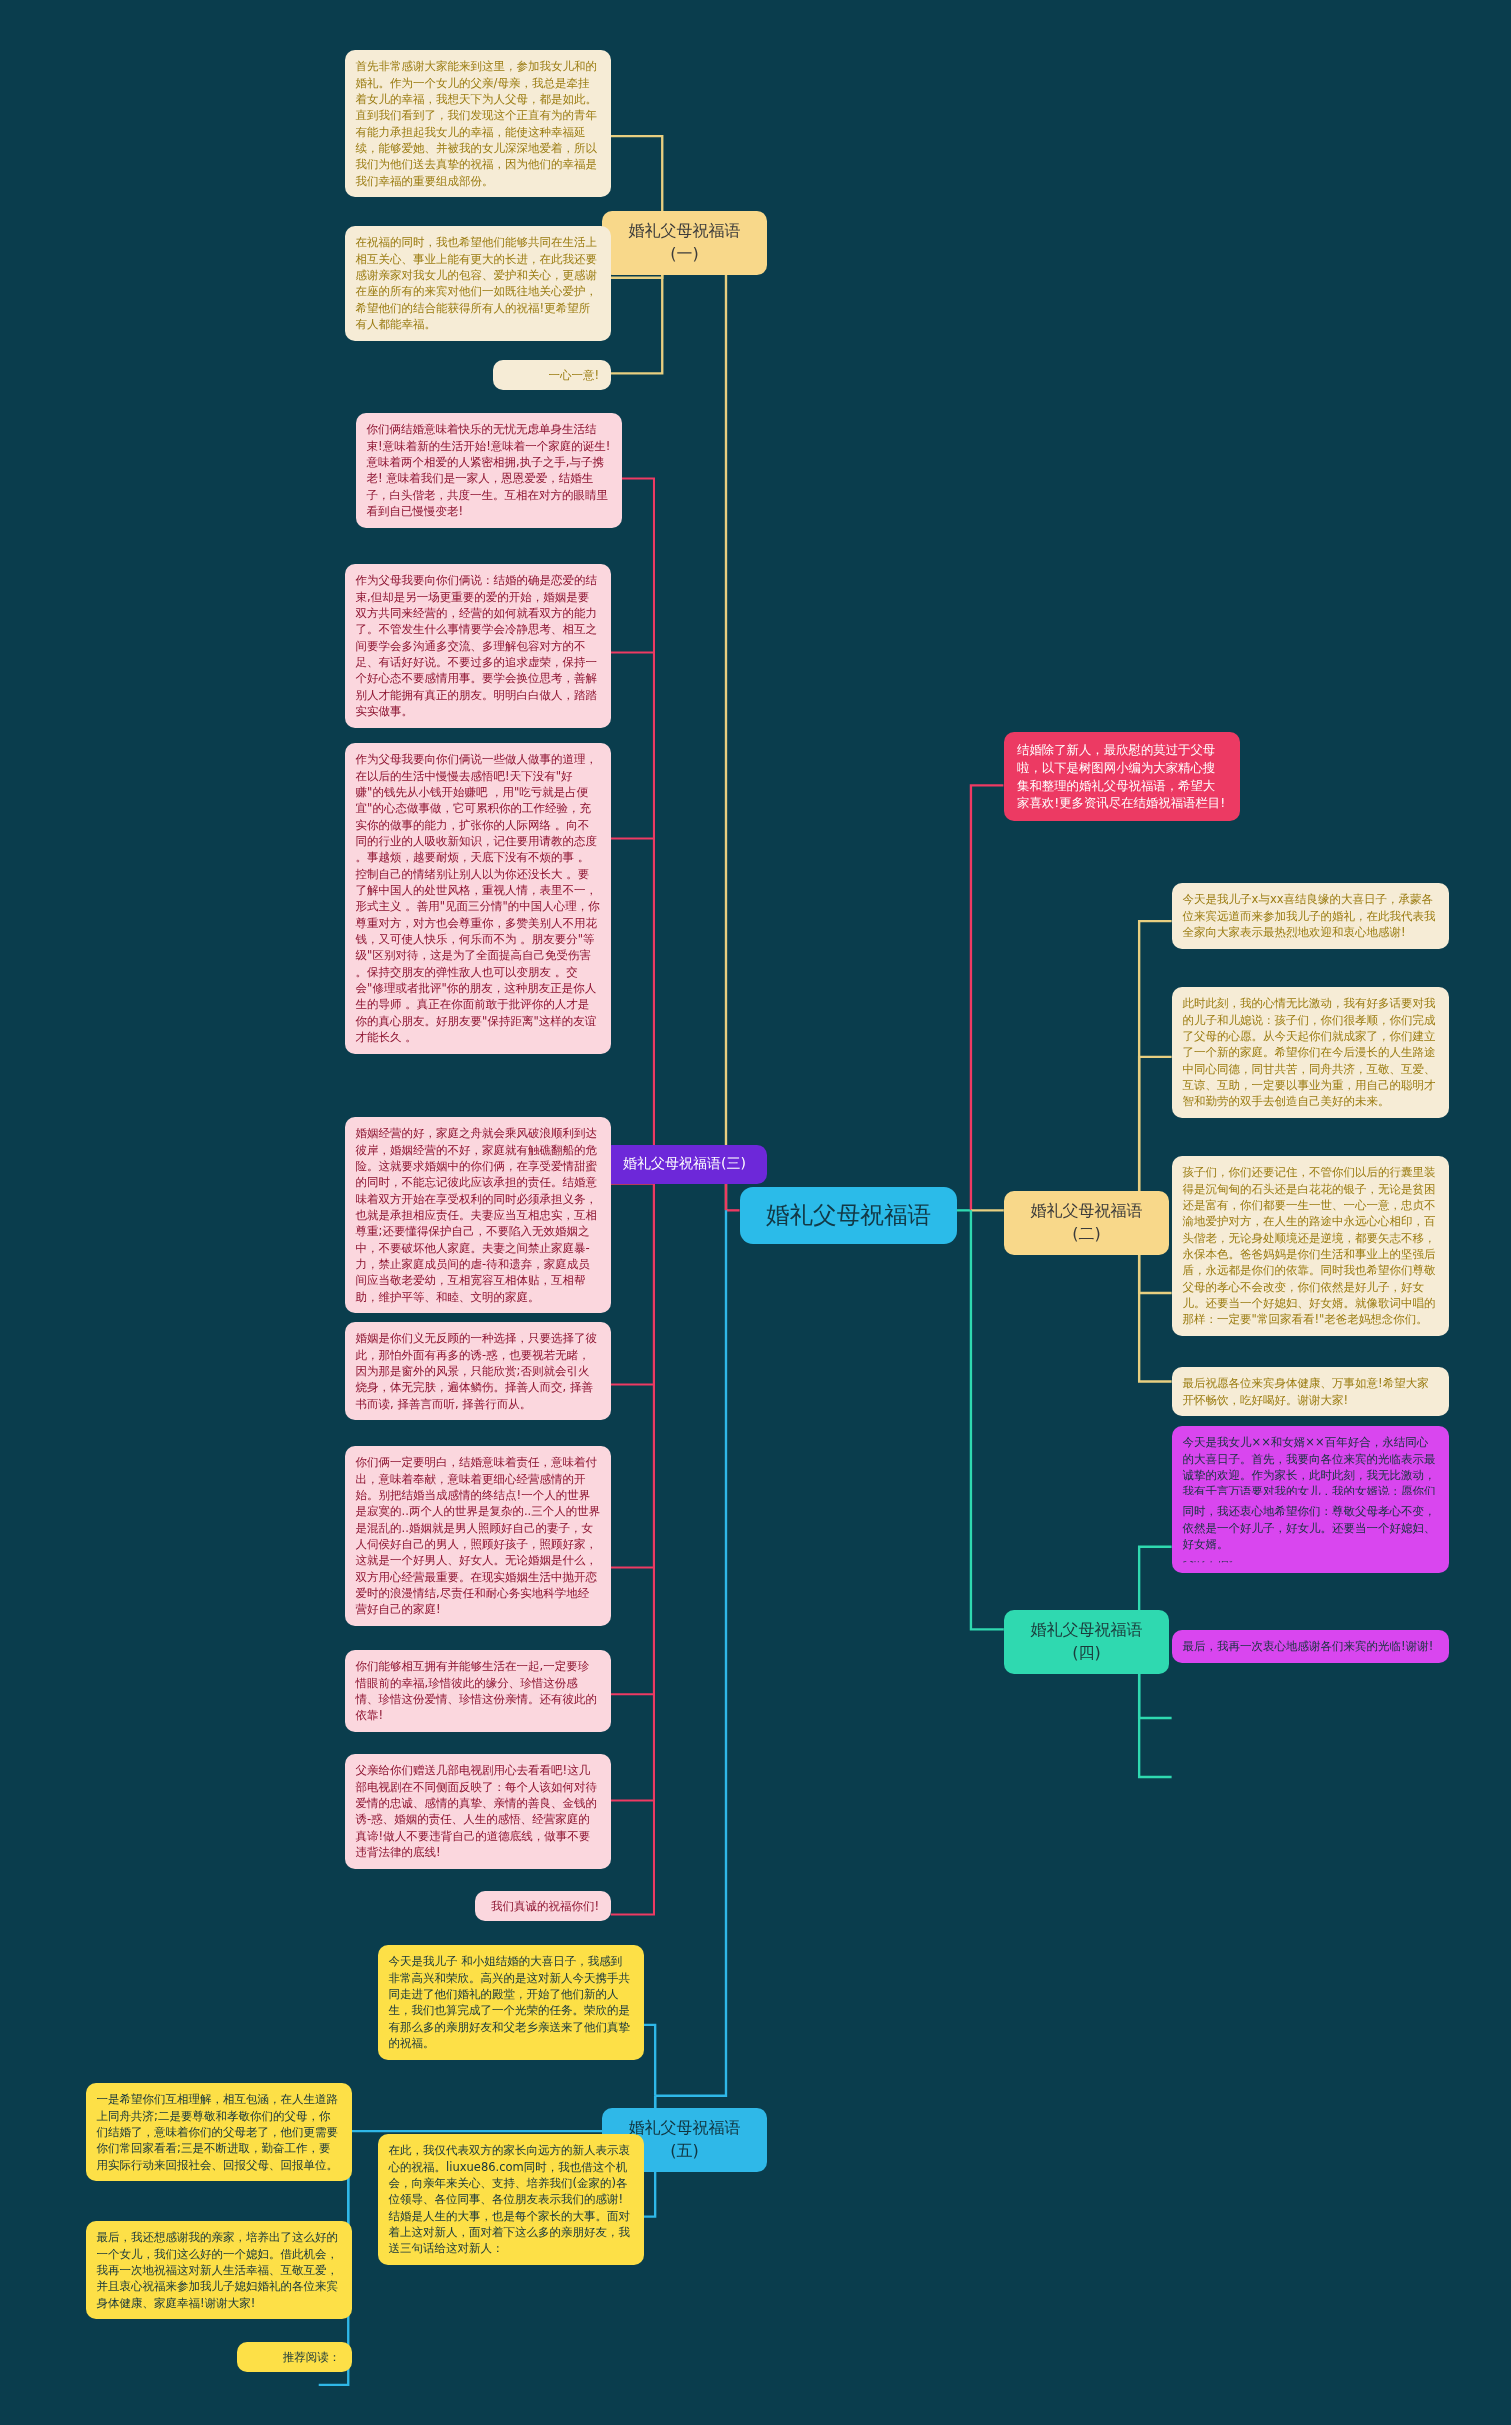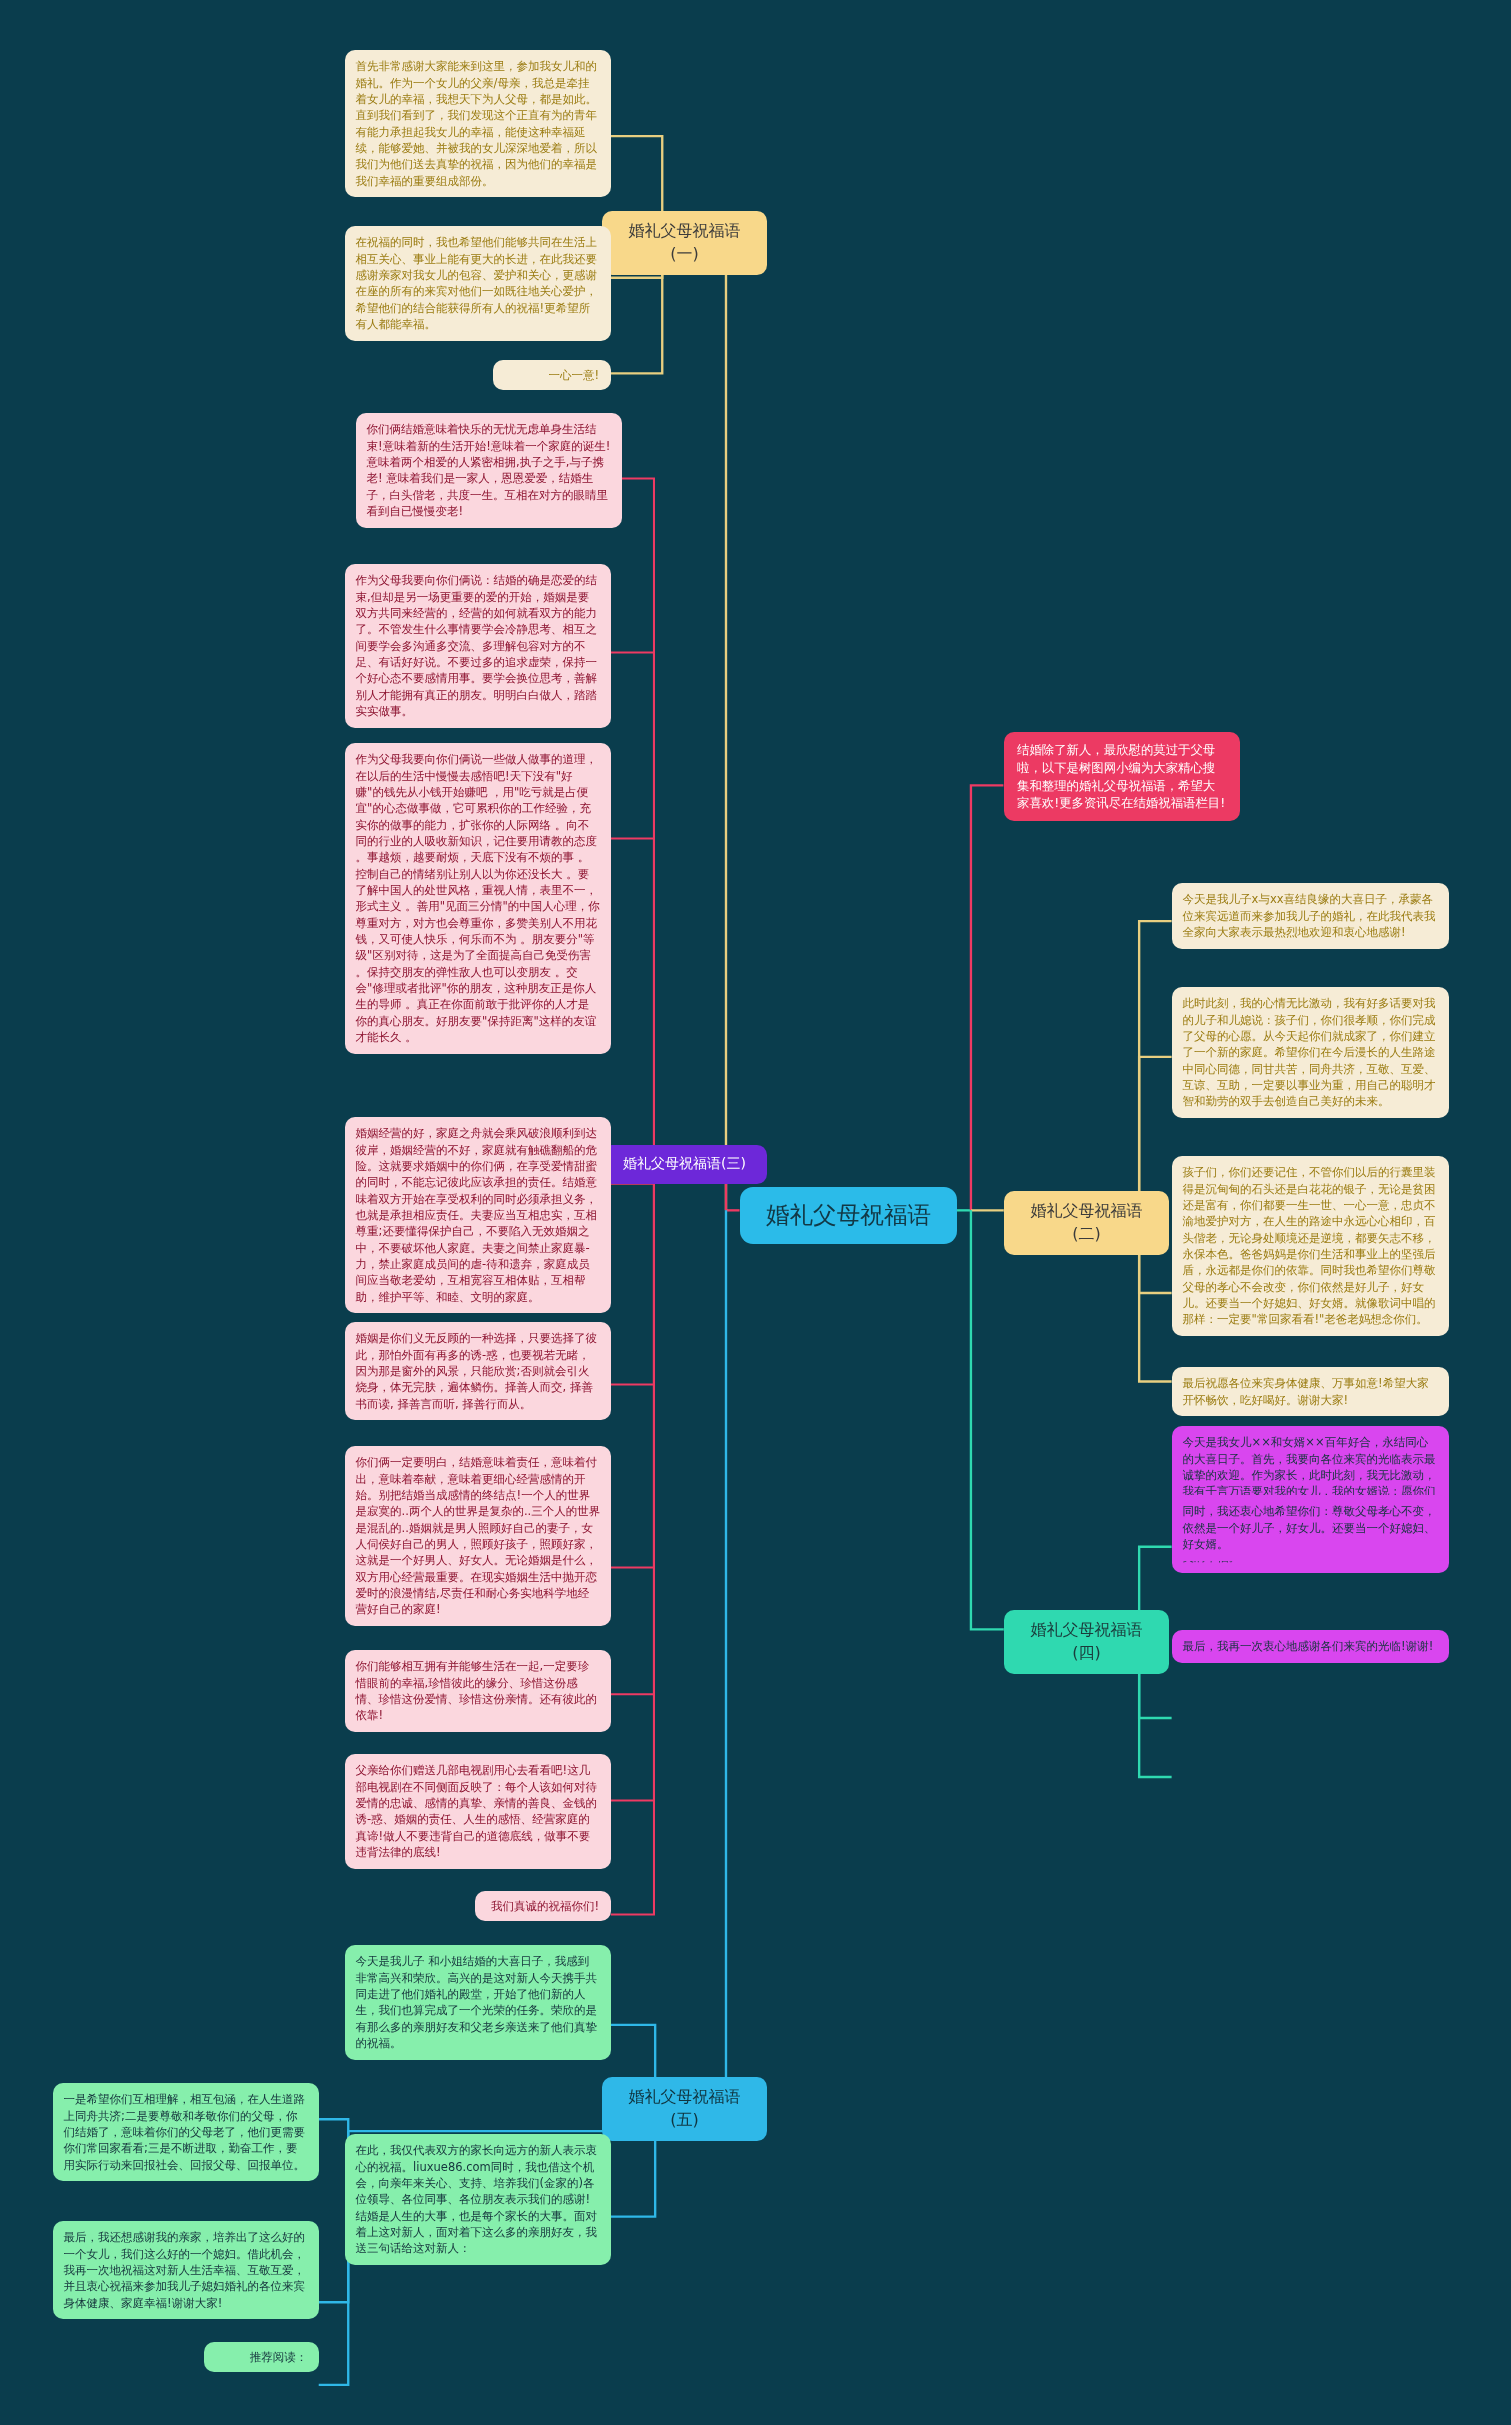--- a/index.html
+++ b/index.html
@@ -19,22 +19,22 @@
   .leaf.small { padding:7px 11.8px; }
 
   
   .t-gold      { background:#f6ecd6; color:#9a7b10; }
   .t-gold-head { background:#f8d88a; color:#3b3b3b; font-size:16px; font-weight:500; padding:9.4px 14px; text-align:center; }
   .t-pink      { background:#fbd7de; color:#8d1330; }
   .t-pink-head { background:#6d28d9; color:#ffffff; font-size:14px; font-weight:500; padding:9.4px 14px; text-align:center; }
   .t-red-intro { background:#ec3a63; color:#ffffff; font-size:12.4px; padding:9.4px 13px; }
   .t-teal      { background:#d946ef; color:#14343c; }
   .t-teal-head { background:#2fd9b0; color:#1b3b3b; font-size:16px; font-weight:500; padding:9.4px 14px; text-align:center; }
-  .t-blue      { background:#86efac; color:#14343c; }
-  .t-blue-head { background:#2fb8e8; color:#10343f; font-size:16px; font-weight:500; padding:9.4px 14px; text-align:center; }
+  .t-blue      { background:#fde047; color:#14343c;margin-left:33px; }
+  .t-blue-head { background:#2fb8e8; color:#10343f; font-size:16px; font-weight:500; padding:9.4px 14px; text-align:center;margin-top:31px; }
   .t-center    { background:#2bbbe9; color:#123845; font-size:23.6px; font-weight:500; padding:11.8px 20px; text-align:center; border-radius:13px; }
 
   .right-align { text-align:right; }
 </style>
 </head>
 <body>
 
 <div class="canvas">
 
 <svg class="links" viewBox="0 0 2560 4109">

